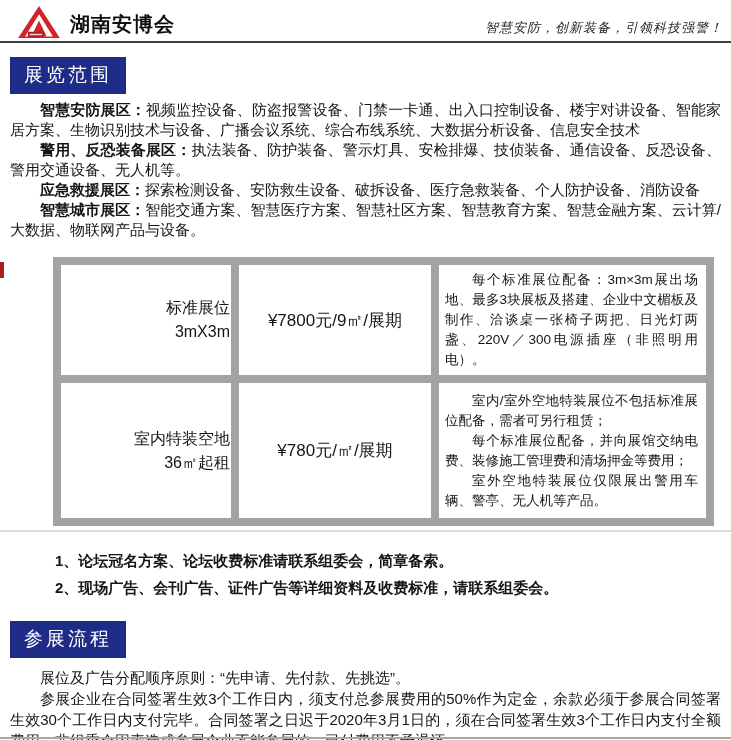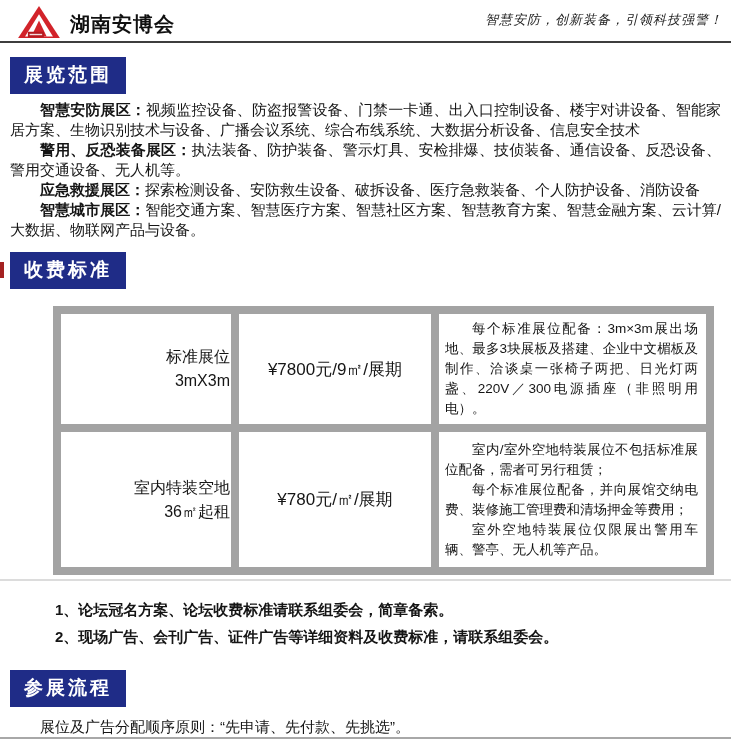--- a/index.html
+++ b/index.html
@@ -27,35 +27,35 @@
   .brand-title {
     position: absolute;
     left: 70px; top: 11px;
     font-size: 20px;
     font-weight: bold;
     letter-spacing: 1px;
     color: #101010;
   }
   .slogan {
     position: absolute;
-    right: 8px; bottom: 12px;
+    right: 8px; bottom: 4px;
     font-family: "Liberation Serif", serif;
     font-style: italic;
     font-size: 13px;
     color: #222;
     letter-spacing: 1px;
   }
   
   .badge {
     display: inline-block;
     margin: 14px 0 0 10px;
     background: #1f2c87;
     color: #ffffff;
     font-size: 19px;
-    font-weight: bold;
+    font-weight: normal;
     letter-spacing: 3px;
     padding: 5px 14px 6px 14px;
   }
   .badge.fees    { margin-top: 12px; }
   .badge.process { margin-top: 20px; text-align: right; }
   
   .scope-text {
     margin: 6px 10px 0 10px;
     font-size: 15px;
     line-height: 20px;
@@ -154,23 +154,20 @@
   <div class="badge scope">展览范围</div>
 
   <div class="scope-text">
     <p><span class="zone-label">智慧安防展区：</span><span>视频监控设备、防盗报警设备、门禁一卡通、出入口控制设备、楼宇对讲设备、智能家居方案、生物识别技术与设备、广播会议系统、综合布线系统、大数据分析设备、信息安全技术</span></p>
     <p><span class="zone-label">警用、反恐装备展区：</span><span>执法装备、防护装备、警示灯具、安检排爆、技侦装备、通信设备、反恐设备、警用交通设备、无人机等。</span></p>
     <p><span class="zone-label">应急救援展区：</span><span>探索检测设备、安防救生设备、破拆设备、医疗急救装备、个人防护设备、消防设备</span></p>
     <p><span class="zone-label">智慧城市展区：</span><span>智能交通方案、智慧医疗方案、智慧社区方案、智慧教育方案、智慧金融方案、云计算/大数据、物联网产品与设备。</span></p>
   </div>
 
   
-  <div>
-    <div class="badge fees">收费标准</div>
-  </div>
   <div class="edge-mark"></div>
 
   <table class="fee-table">
     <tbody>
         <tr class="row-standard">
       <td class="booth">
         <div>标准展位</div>
         <div>3mX3m</div>
       </td>
       <td class="price">¥7800元/9㎡/展期</td>

